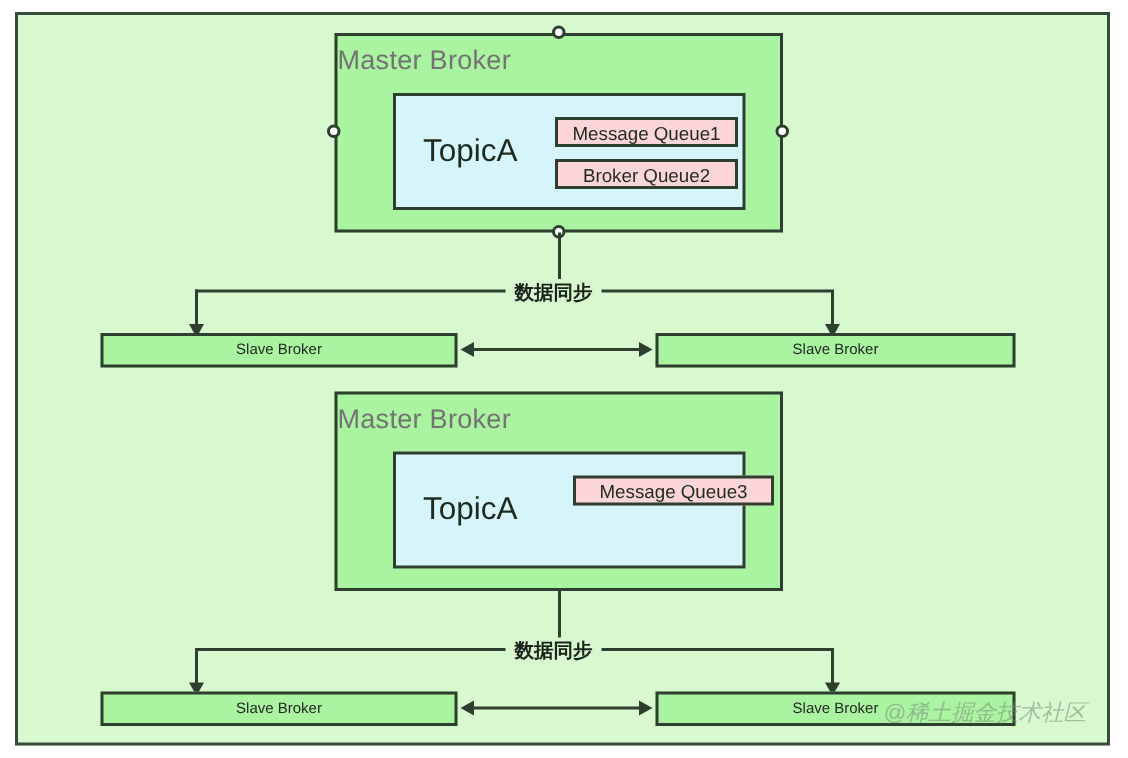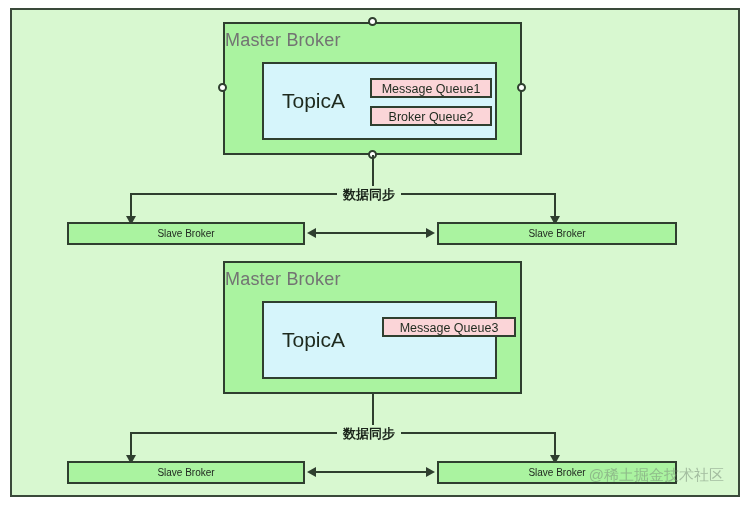--- a/index.html
+++ b/index.html
@@ -137,20 +137,21 @@
     border: 2px solid #2f3f2f;
     box-sizing: border-box;
   }
   .watermark {
     position: absolute;
     right: 14px;
     bottom: 10px;
     font-size: 15px;
     color: rgba(120,140,120,0.55);
     white-space: nowrap;
+    font-style: italic;
   }
 </style>
 </head>
 <body>
 
 <div id="canvas">
   <div class="outer-frame">
 
     <div class="master-broker" style="left:211px; top:12px; width:299px; height:133px;">
       <div class="master-title">Master Broker</div>

